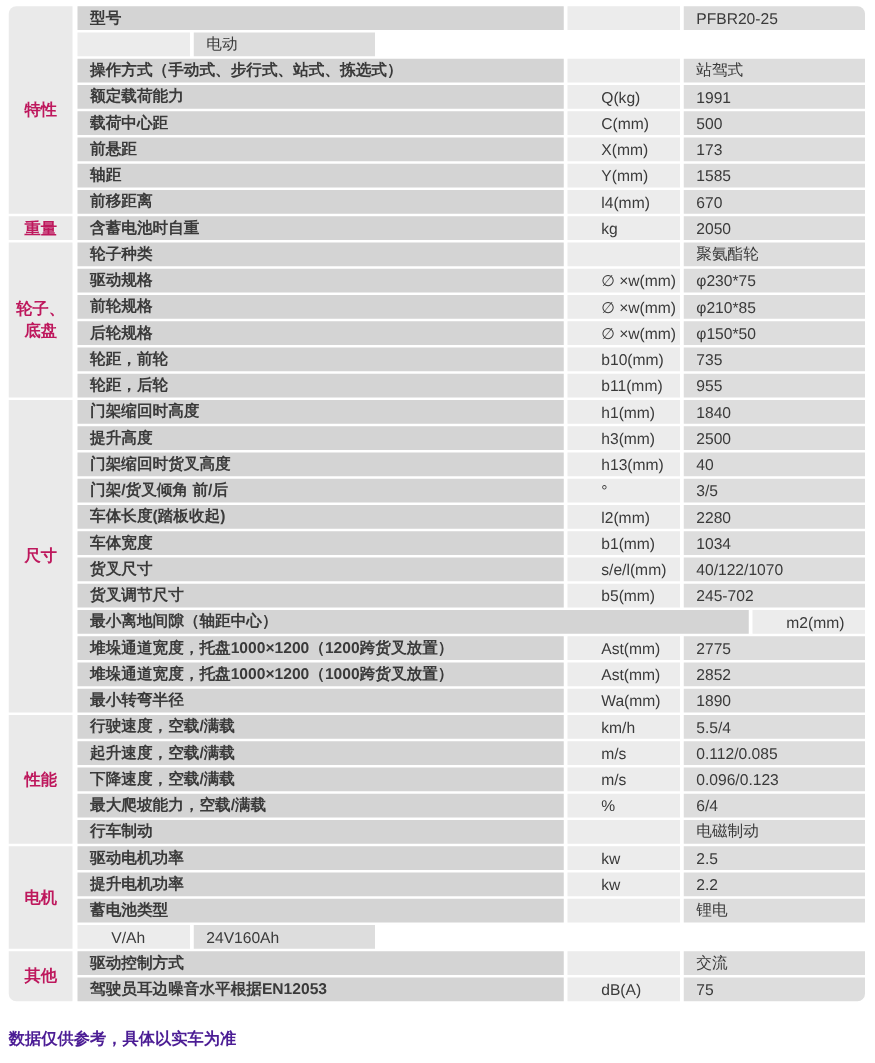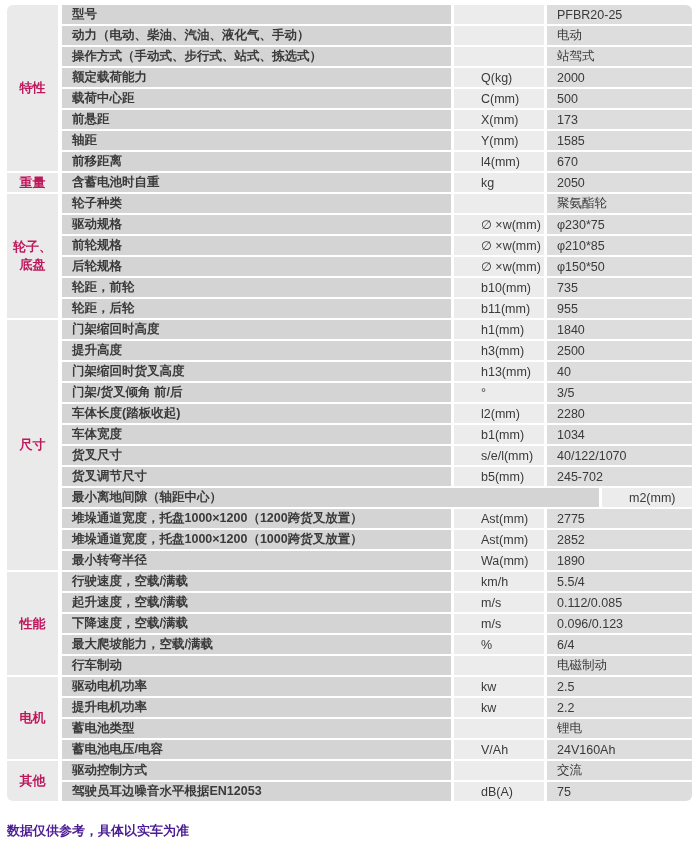--- a/index.html
+++ b/index.html
@@ -64,35 +64,34 @@
   <div class="section">
     <div class="category-cell">特性</div>
     <div class="section-rows">
   <div class="row">
     <div class="param-cell">型号</div>
     <div class="unit-cell"></div>
     <div class="value-cell">PFBR20-25</div>
   </div>
 
   <div class="row">
-    <div class="param-cell">动力（电动、柴油、汽油、液化气、手动）</div>
     <div class="unit-cell"></div>
     <div class="value-cell">电动</div>
   </div>
 
   <div class="row">
     <div class="param-cell">操作方式（手动式、步行式、站式、拣选式）</div>
     <div class="unit-cell"></div>
     <div class="value-cell">站驾式</div>
   </div>
 
   <div class="row">
     <div class="param-cell">额定载荷能力</div>
     <div class="unit-cell">Q(kg)</div>
-    <div class="value-cell">2000</div>
+    <div class="value-cell">1991</div>
   </div>
 
   <div class="row">
     <div class="param-cell">载荷中心距</div>
     <div class="unit-cell">C(mm)</div>
     <div class="value-cell">500</div>
   </div>
 
   <div class="row">
     <div class="param-cell">前悬距</div>
@@ -293,21 +292,20 @@
     <div class="value-cell">2.2</div>
   </div>
 
   <div class="row">
     <div class="param-cell">蓄电池类型</div>
     <div class="unit-cell"></div>
     <div class="value-cell">锂电</div>
   </div>
 
   <div class="row">
-    <div class="param-cell">蓄电池电压/电容</div>
     <div class="unit-cell">V/Ah</div>
     <div class="value-cell">24V160Ah</div>
   </div>
 </div>
   </div>
 
   <div class="section">
     <div class="category-cell">其他</div>
     <div class="section-rows">
   <div class="row">

